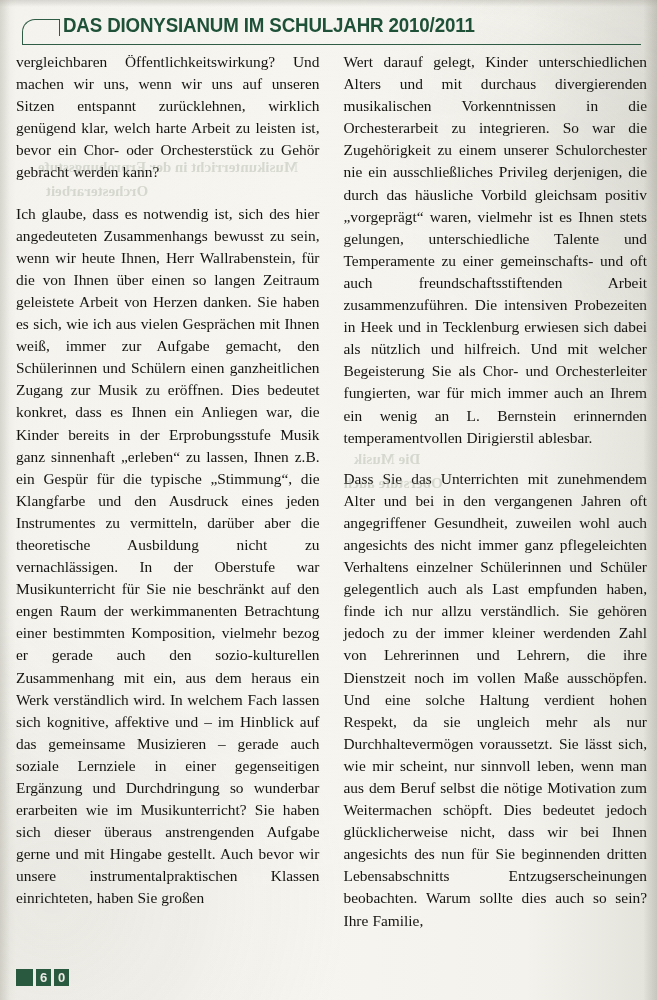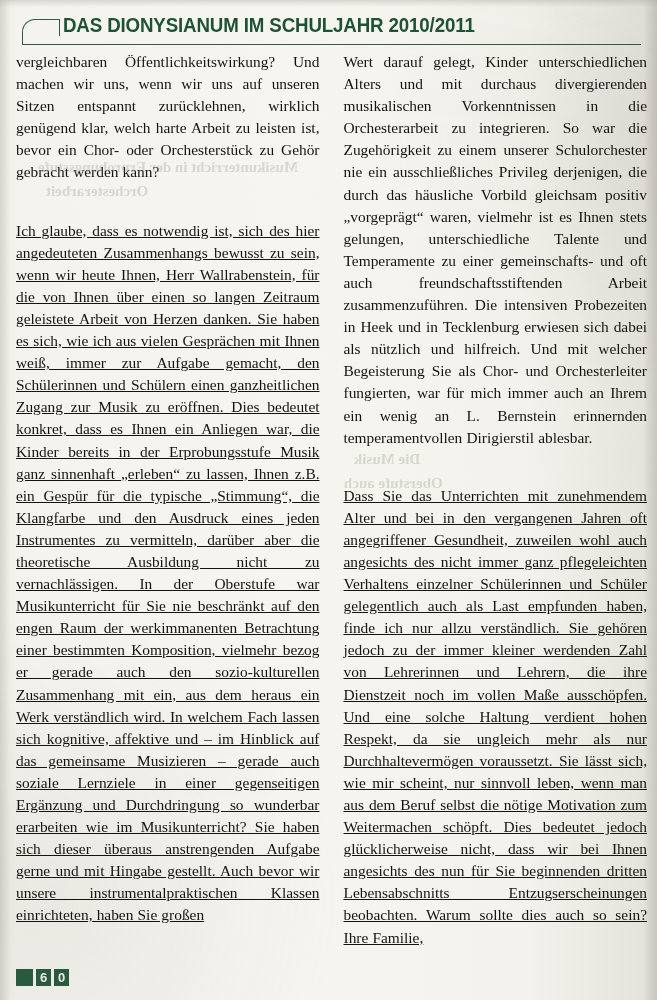--- a/index.html
+++ b/index.html
@@ -133,22 +133,21 @@
     font-size: 15.4px;
     line-height: 22.1px;
     color: #15130f;
     text-align: justify;
     text-justify: inter-word;
     -webkit-hyphens: none;
     hyphens: none;
     word-spacing: 0.02em;
   }
   .col p + p {
-    margin-top: 36px;
-    text-decoration: underline;
+    margin-top: 19px;
   }
 
   
   .ghost {
     position: absolute;
     font-family: "Liberation Serif", serif;
     color: #8e9a87;
     opacity: 0.30;
     transform: scaleX(-1);
     white-space: nowrap;

